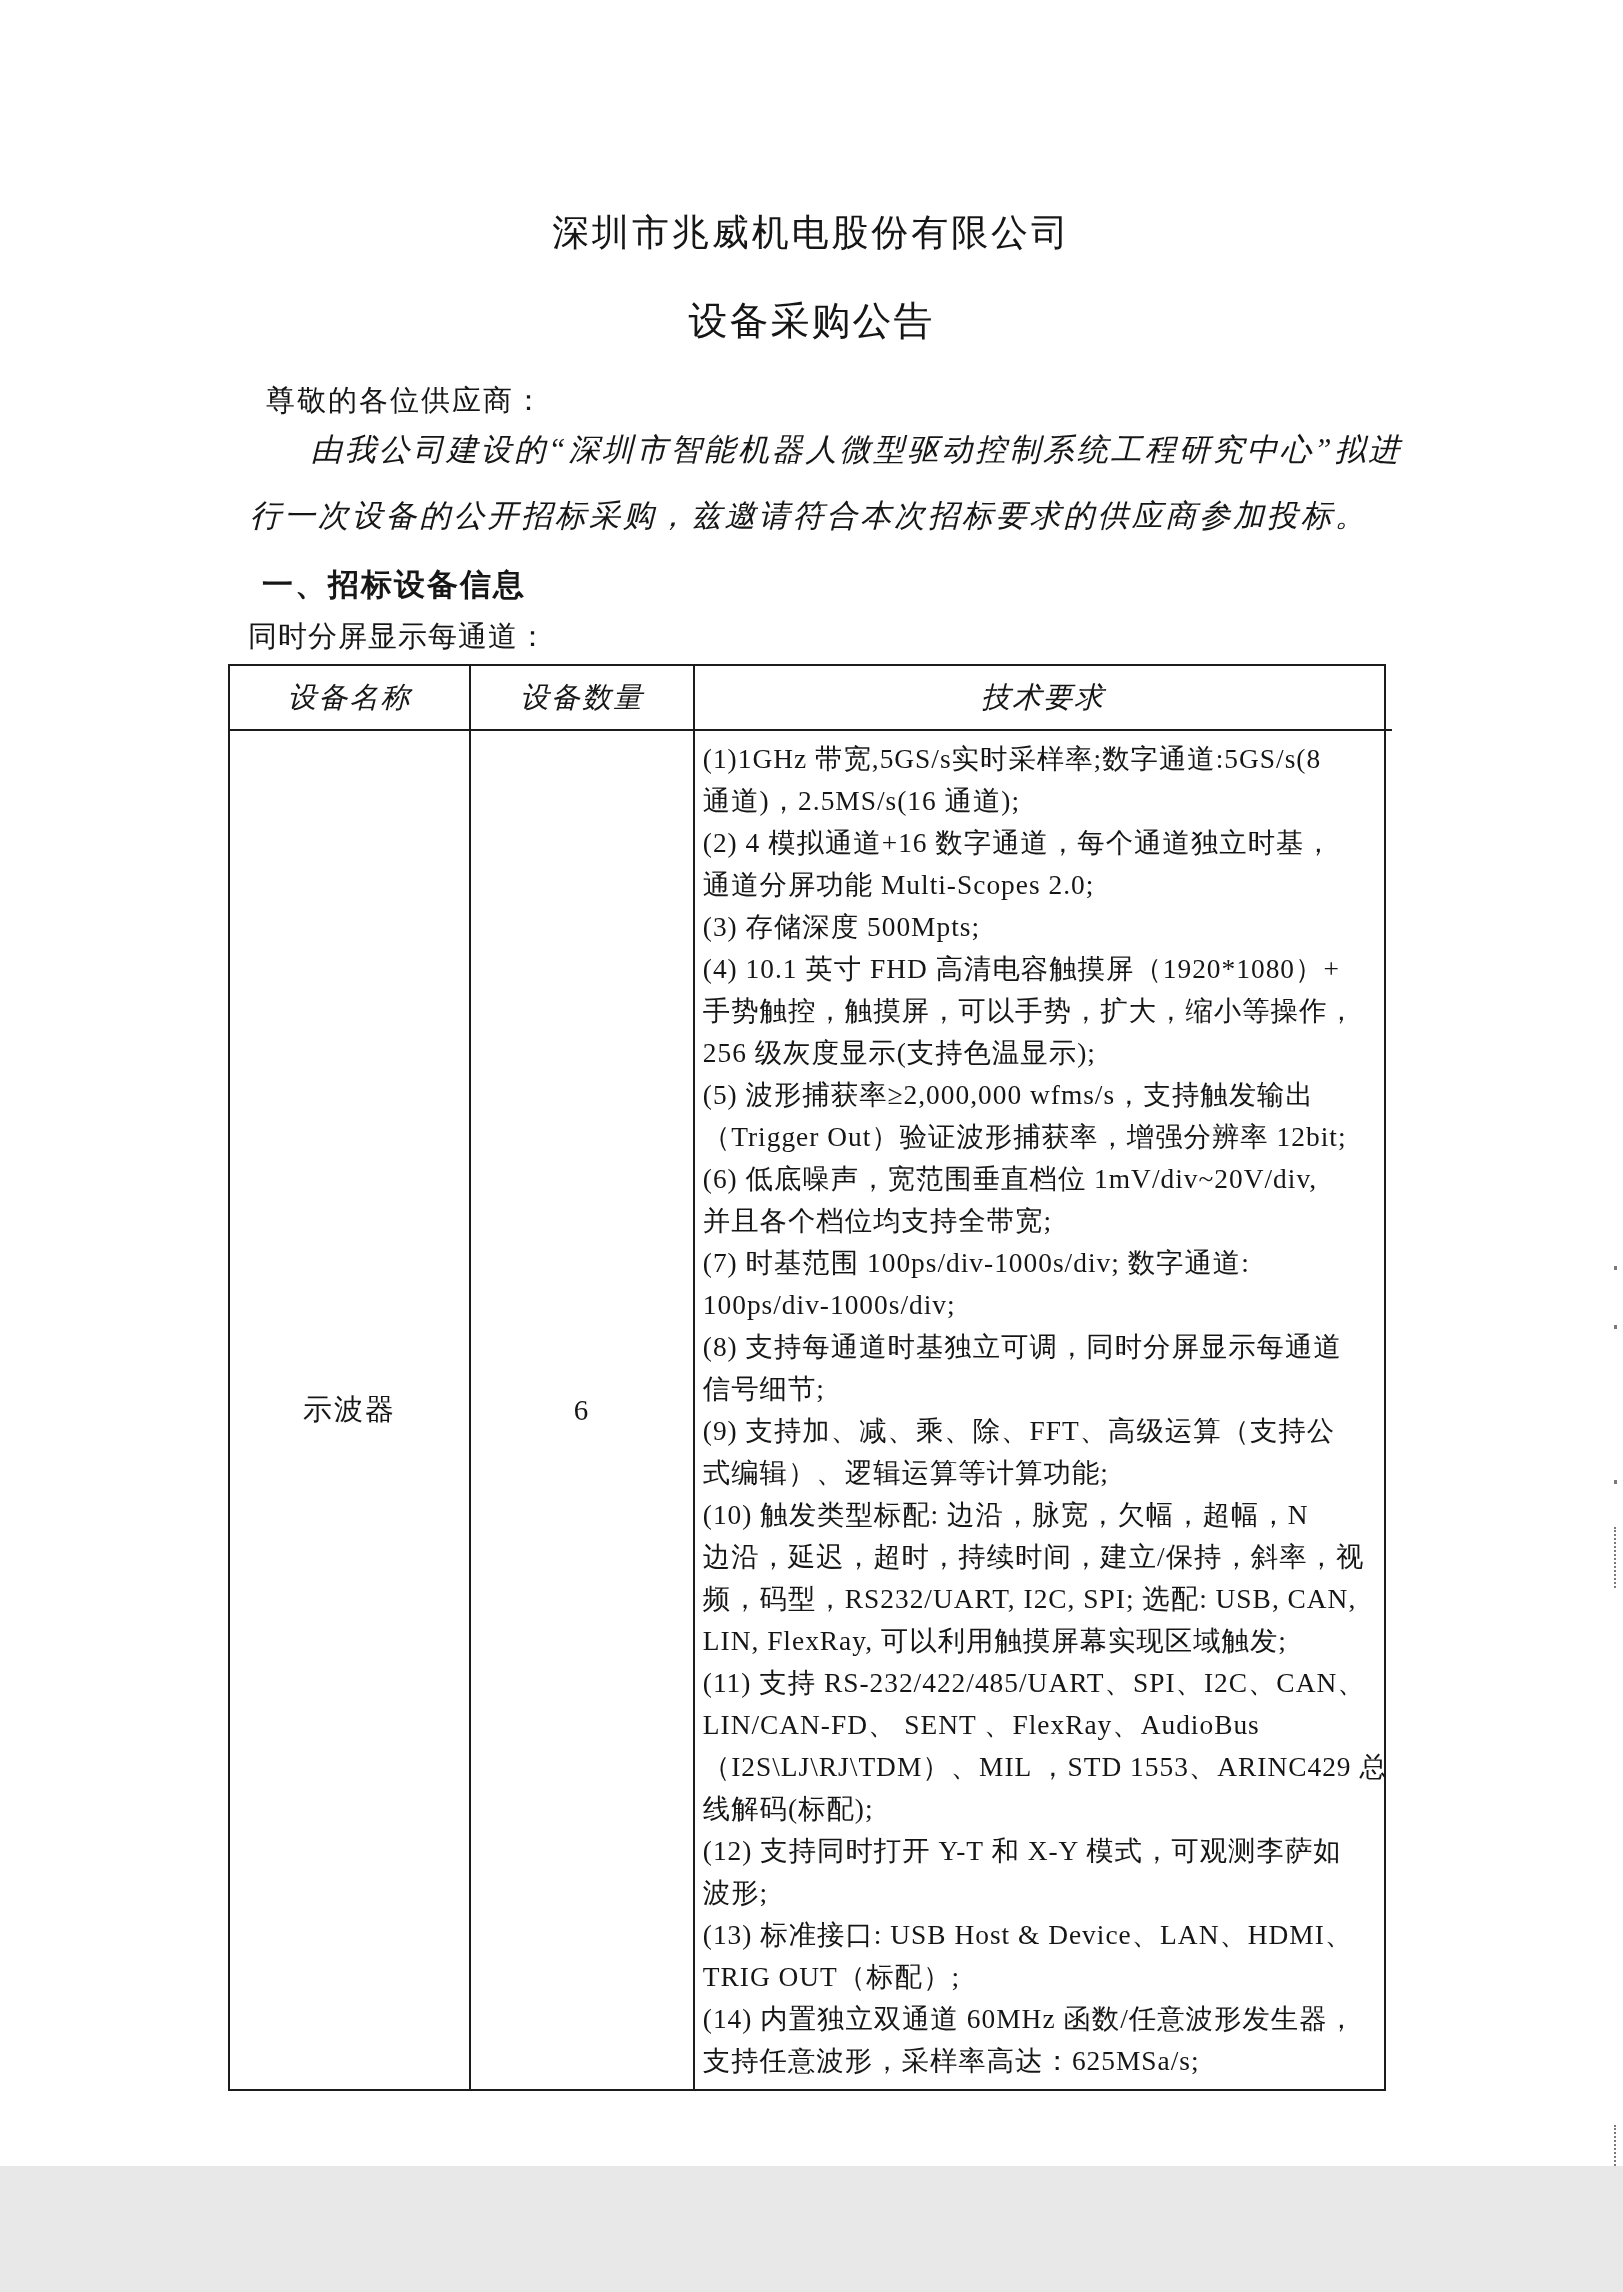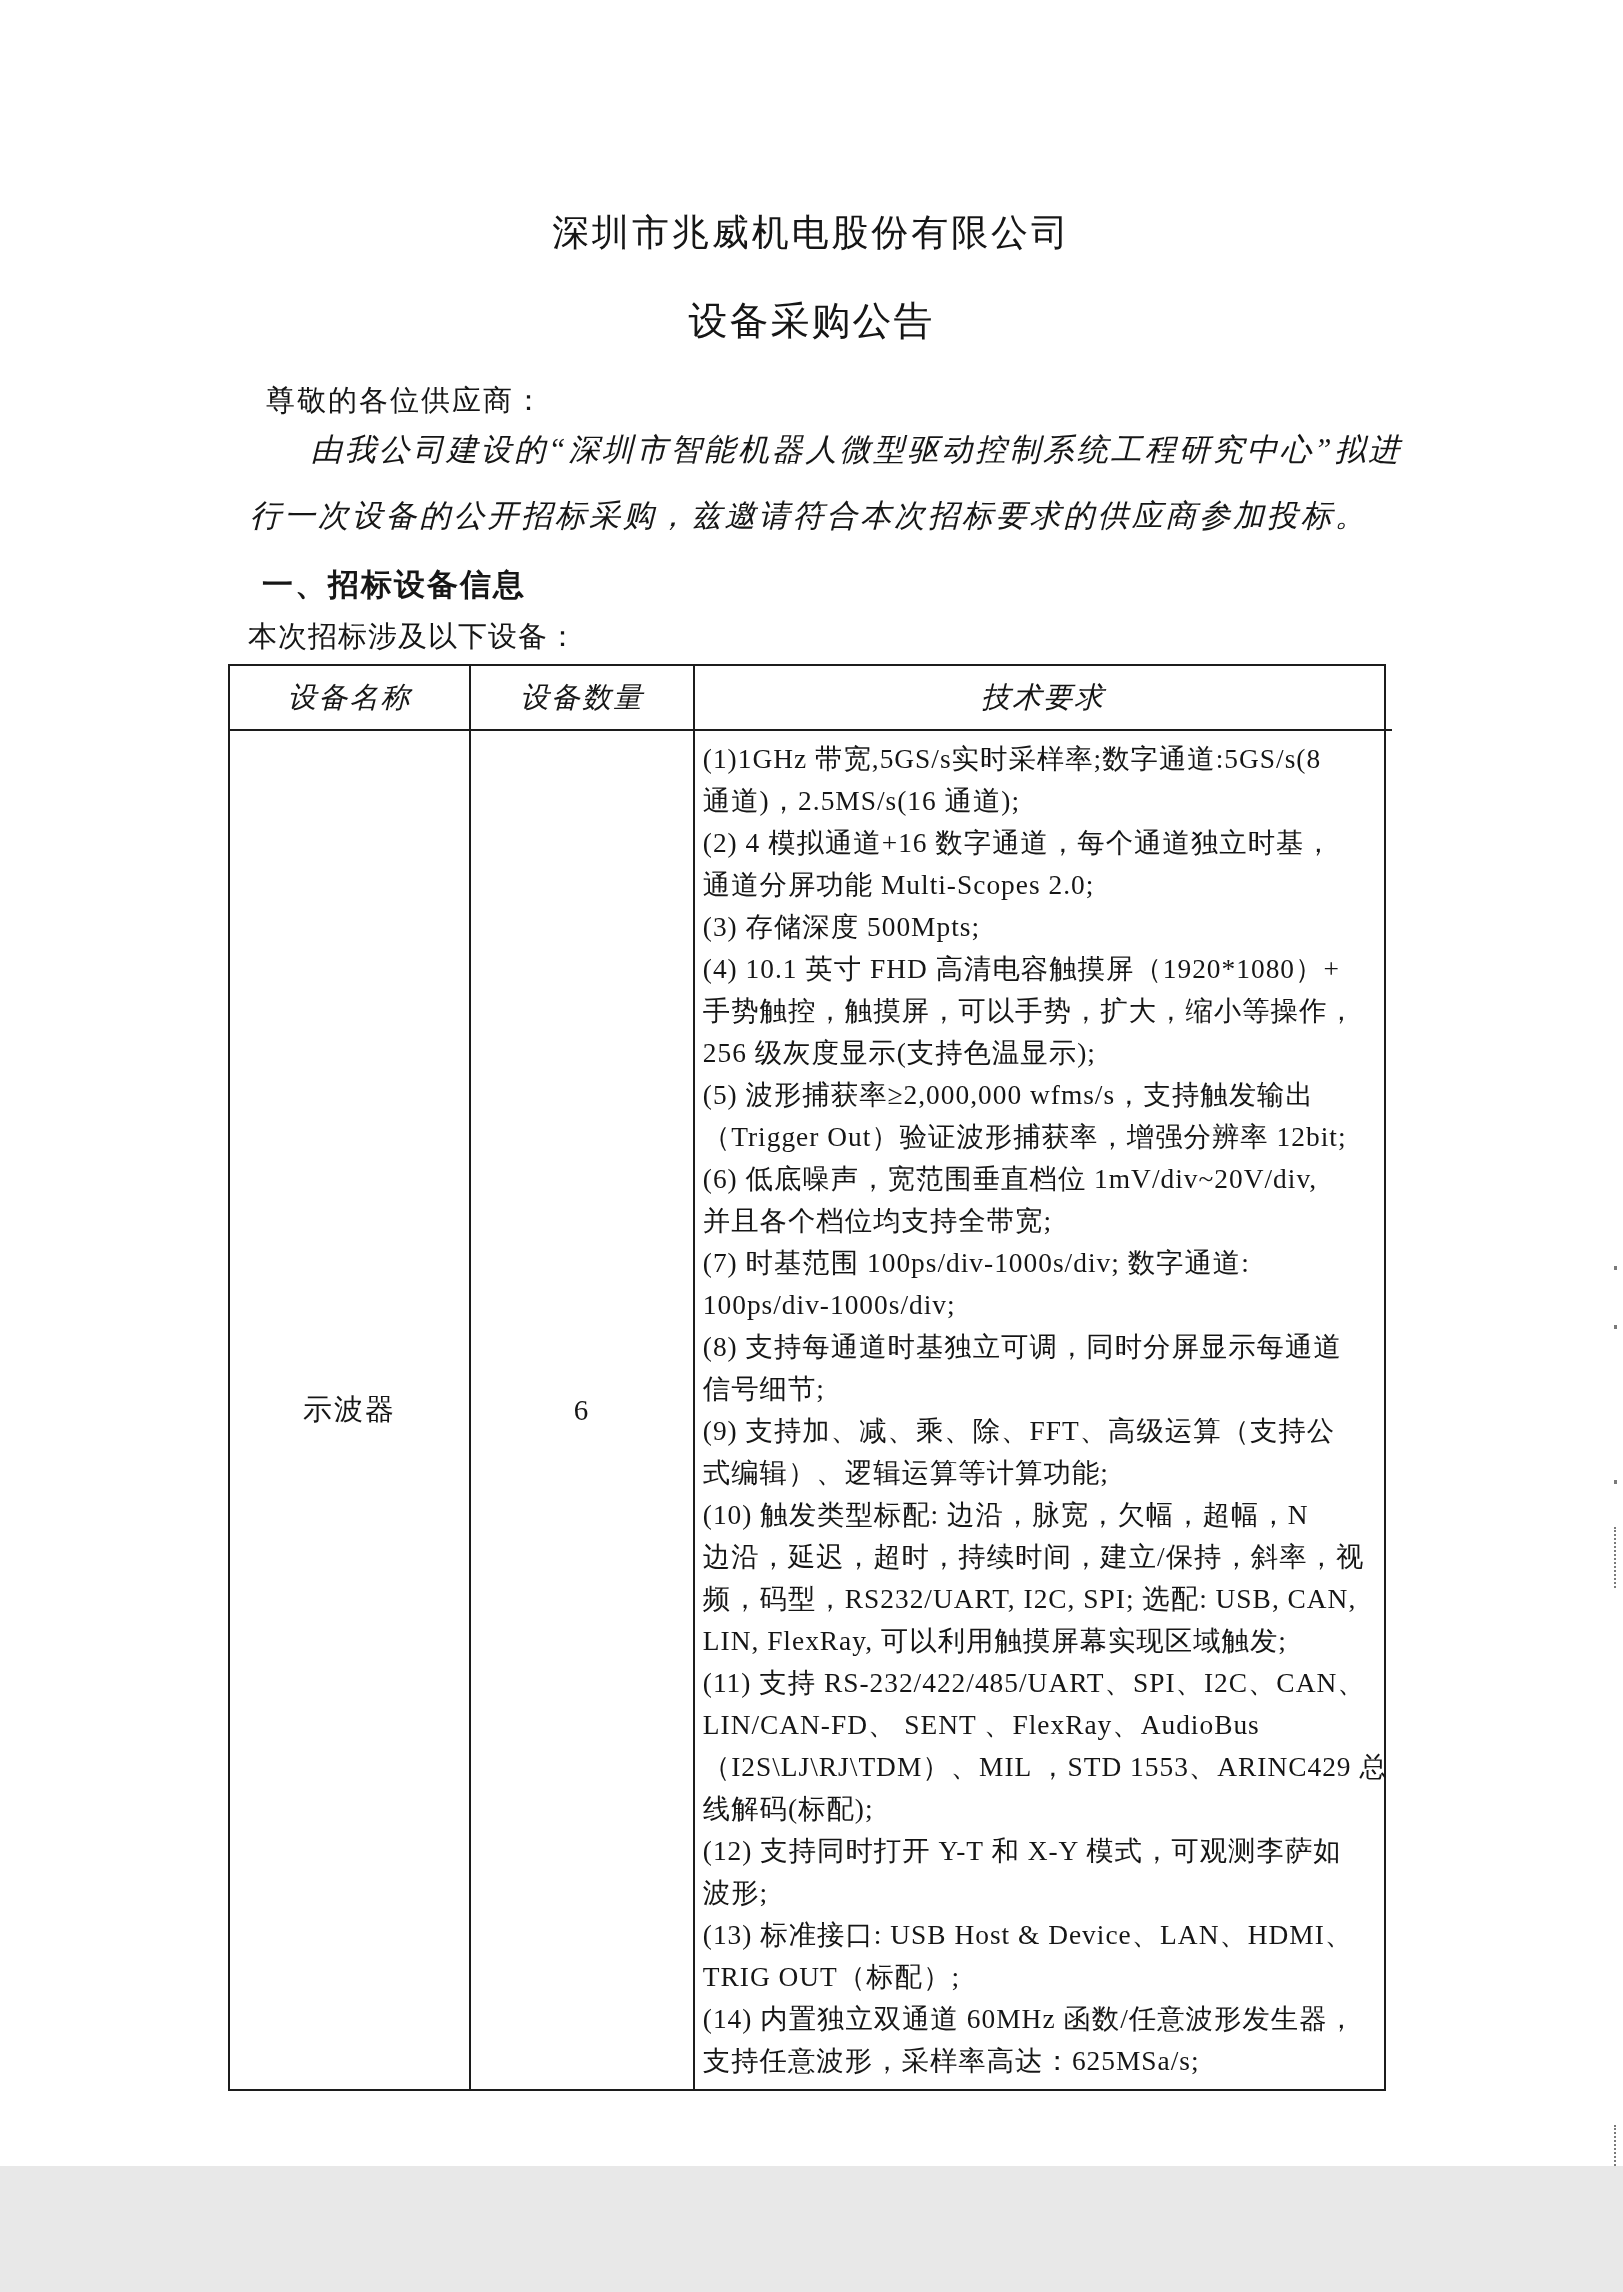--- a/index.html
+++ b/index.html
@@ -69,21 +69,21 @@
 
   <h1 class="doc-title">深圳市兆威机电股份有限公司</h1>
   <h2 class="doc-subtitle">设备采购公告</h2>
 
   <p class="salutation">尊敬的各位供应商：</p>
 
   <p class="intro-line l1">由我公司建设的“深圳市智能机器人微型驱动控制系统工程研究中心”拟进</p>
   <p class="intro-line l2">行一次设备的公开招标采购，兹邀请符合本次招标要求的供应商参加投标。</p>
 
   <p class="section-heading">一、招标设备信息</p>
-  <p class="table-intro">本次招标涉及以下设备：</p>
+  <p class="table-intro">同时分屏显示每通道：</p>
 
   <div class="doc-table">
     <div class="cell hd v">设备名称</div>
     <div class="cell hd v">设备数量</div>
     <div class="cell hd">技术要求</div>
 
     <div class="cell v body-name">示波器</div>
     <div class="cell v body-qty">6</div>
     <div class="cell body-req">
         <div class="req-line">(1)1GHz 带宽,5GS/s实时采样率;数字通道:5GS/s(8</div>

